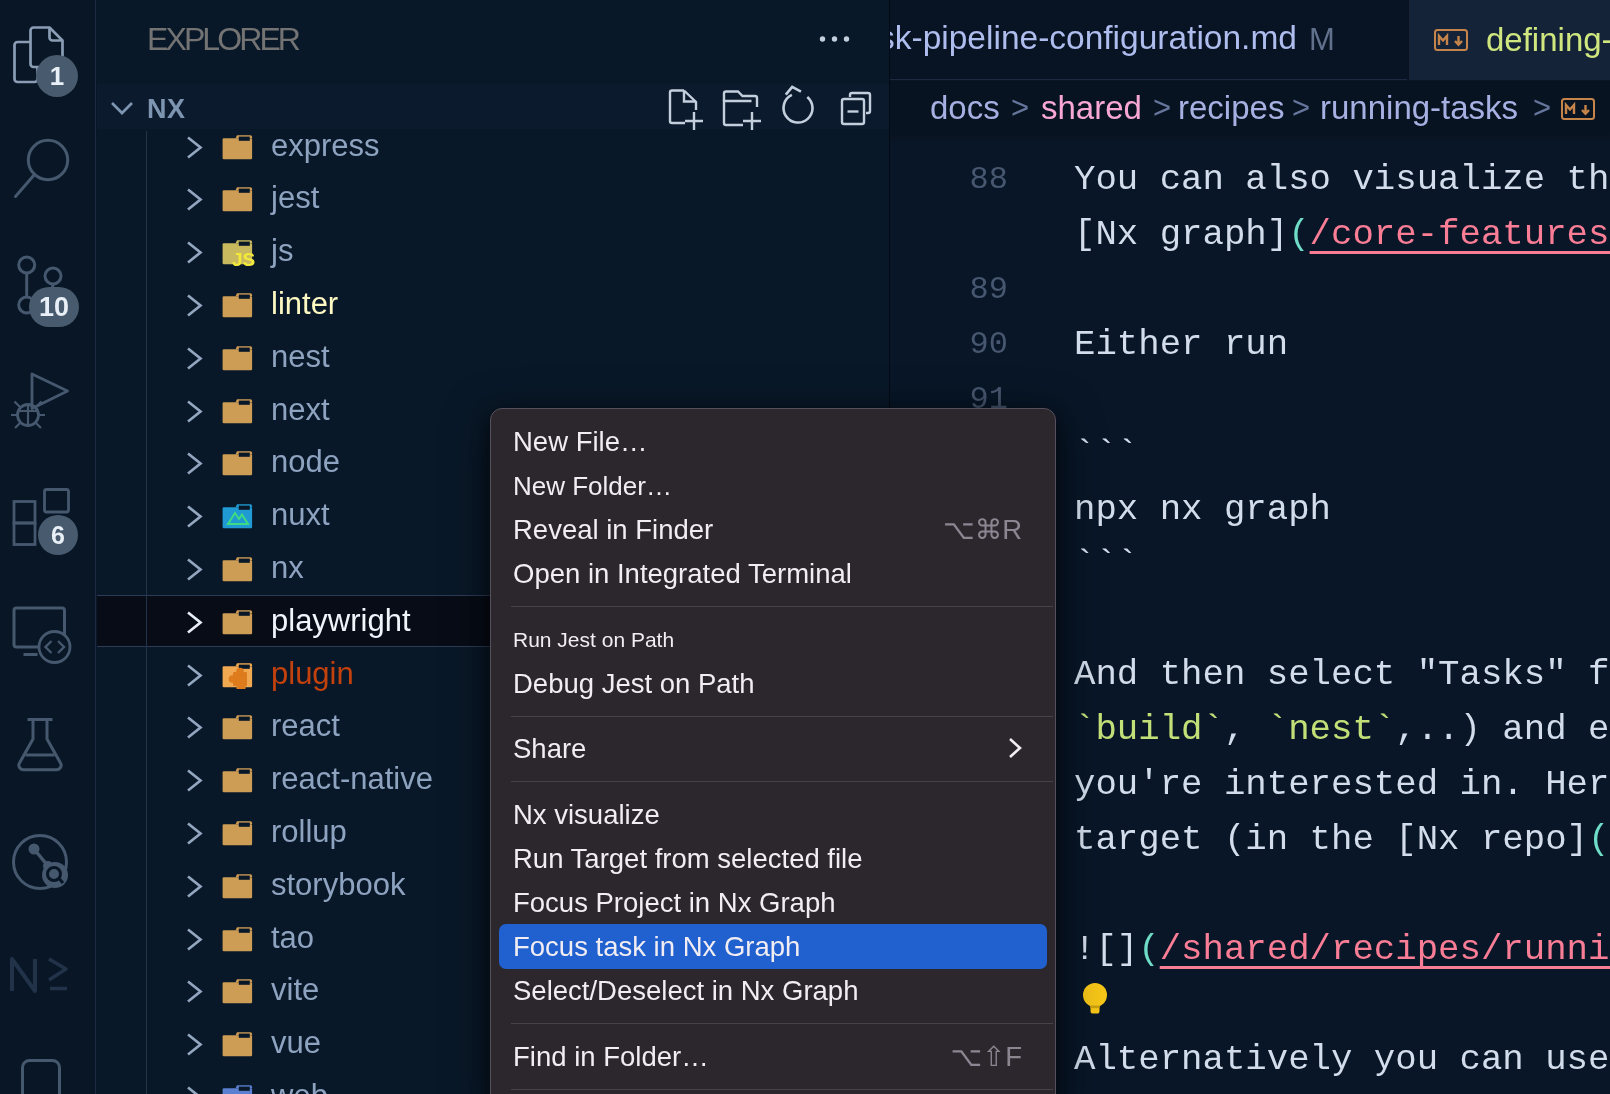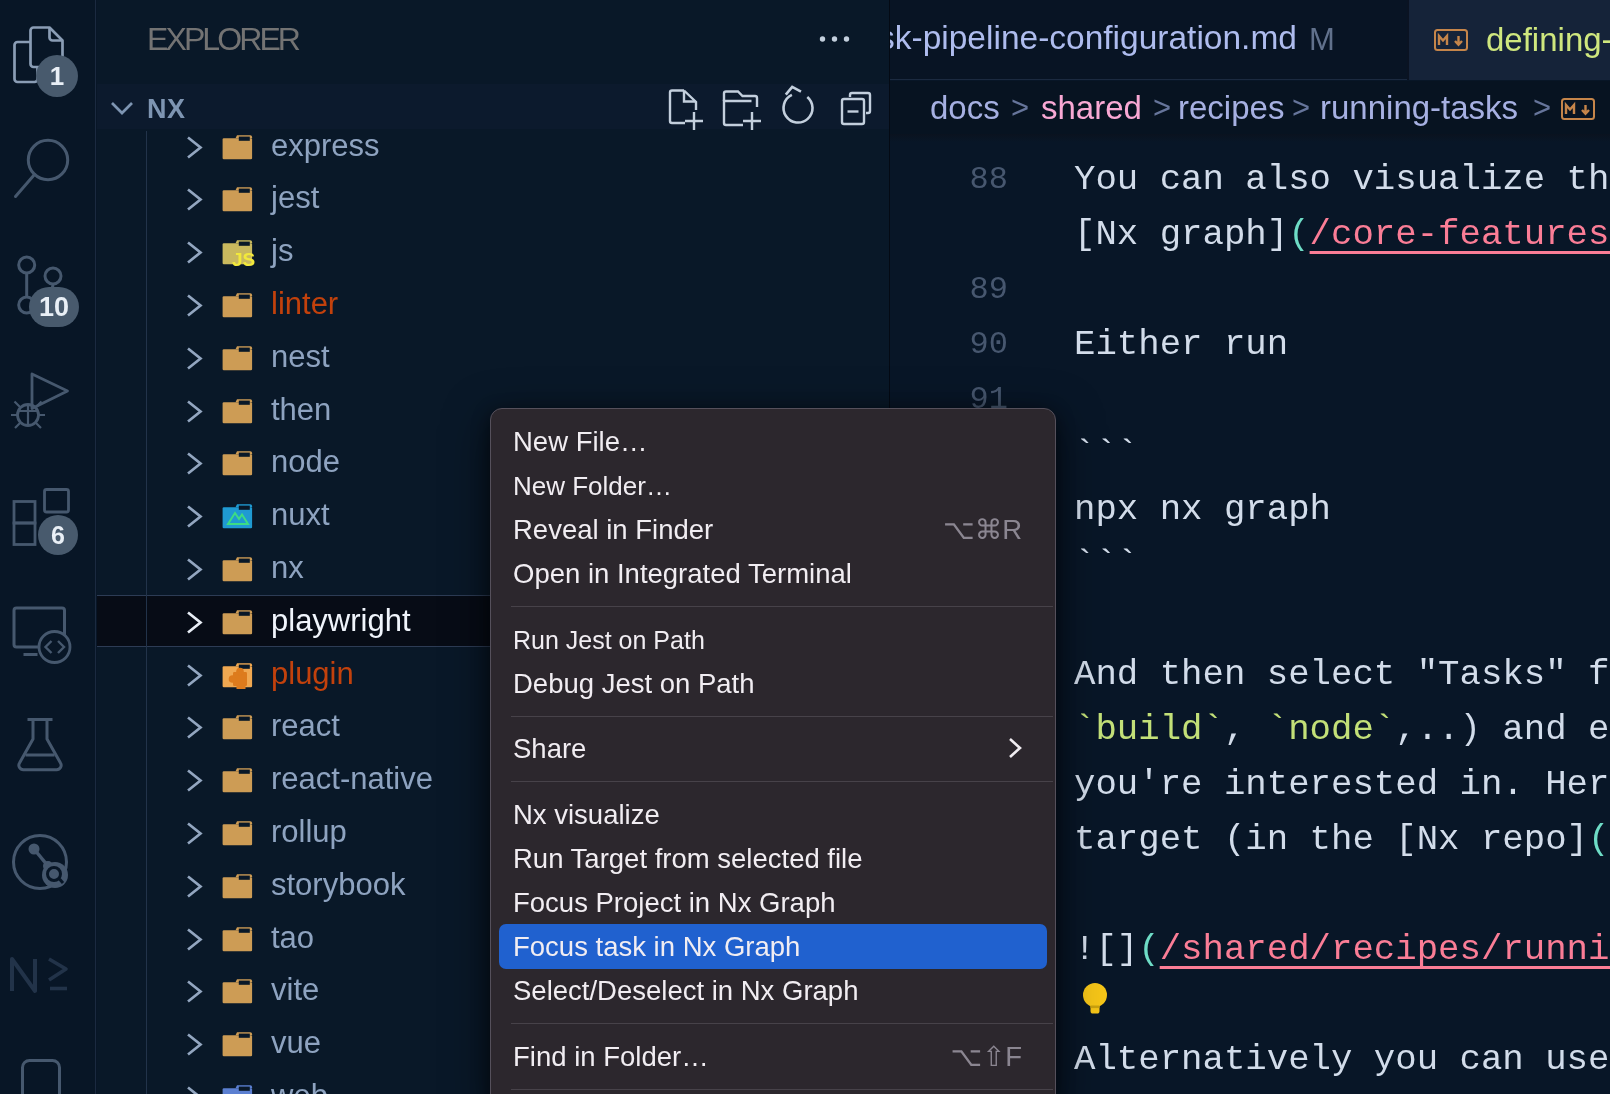--- a/index.html
+++ b/index.html
@@ -116,21 +116,21 @@
   </div>
 <div class="row" style="top:279.4px;">
     <svg class="abs" style="left:88px;top:calc(50% - 13px);" width="19" height="25" viewBox="0 0 19 25">
       <path d="M3 2.5 L15.5 12.5 L3 22.5" stroke="#93a6c0" stroke-width="2.7" fill="none"></path>
     </svg>
     <svg class="abs" style="left:125px;top:calc(50% - 14px);" width="34" height="27" viewBox="0 0 34 27">
       <path d="M13.5 4.2 L15 1.2 H28.3 a1.8 1.8 0 0 1 1.8 1.8 V4.2 Z" fill="#cd9c55"></path>
       <rect x="0.6" y="4.2" width="29.5" height="21" rx="1.2" fill="#cd9c55"></rect>
       <rect x="16.8" y="2.6" width="11" height="4.2" fill="#091828"></rect>
     </svg>
-    <div class="rowlbl" style="color:#c2410c;">linter</div>
+    <div class="rowlbl" style="color:#fef9c3;">linter</div>
   </div>
 <div class="row" style="top:332.2px;">
     <svg class="abs" style="left:88px;top:calc(50% - 13px);" width="19" height="25" viewBox="0 0 19 25">
       <path d="M3 2.5 L15.5 12.5 L3 22.5" stroke="#93a6c0" stroke-width="2.7" fill="none"></path>
     </svg>
     <svg class="abs" style="left:125px;top:calc(50% - 14px);" width="34" height="27" viewBox="0 0 34 27">
       <path d="M13.5 4.2 L15 1.2 H28.3 a1.8 1.8 0 0 1 1.8 1.8 V4.2 Z" fill="#cd9c55"></path>
       <rect x="0.6" y="4.2" width="29.5" height="21" rx="1.2" fill="#cd9c55"></rect>
       <rect x="16.8" y="2.6" width="11" height="4.2" fill="#091828"></rect>
     </svg>
@@ -138,21 +138,21 @@
   </div>
 <div class="row" style="top:385.0px;">
     <svg class="abs" style="left:88px;top:calc(50% - 13px);" width="19" height="25" viewBox="0 0 19 25">
       <path d="M3 2.5 L15.5 12.5 L3 22.5" stroke="#93a6c0" stroke-width="2.7" fill="none"></path>
     </svg>
     <svg class="abs" style="left:125px;top:calc(50% - 14px);" width="34" height="27" viewBox="0 0 34 27">
       <path d="M13.5 4.2 L15 1.2 H28.3 a1.8 1.8 0 0 1 1.8 1.8 V4.2 Z" fill="#cd9c55"></path>
       <rect x="0.6" y="4.2" width="29.5" height="21" rx="1.2" fill="#cd9c55"></rect>
       <rect x="16.8" y="2.6" width="11" height="4.2" fill="#091828"></rect>
     </svg>
-    <div class="rowlbl" style="color:#8ea3c0;">then</div>
+    <div class="rowlbl" style="color:#8ea3c0;">next</div>
   </div>
 <div class="row" style="top:437.8px;">
     <svg class="abs" style="left:88px;top:calc(50% - 13px);" width="19" height="25" viewBox="0 0 19 25">
       <path d="M3 2.5 L15.5 12.5 L3 22.5" stroke="#93a6c0" stroke-width="2.7" fill="none"></path>
     </svg>
     <svg class="abs" style="left:125px;top:calc(50% - 14px);" width="34" height="27" viewBox="0 0 34 27">
       <path d="M13.5 4.2 L15 1.2 H28.3 a1.8 1.8 0 0 1 1.8 1.8 V4.2 Z" fill="#cd9c55"></path>
       <rect x="0.6" y="4.2" width="29.5" height="21" rx="1.2" fill="#cd9c55"></rect>
       <rect x="16.8" y="2.6" width="11" height="4.2" fill="#091828"></rect>
     </svg>
@@ -337,21 +337,21 @@
 <div class="lnum" style="top:371.5px;">91</div>
 <div class="lnum" style="top:426.5px;">92</div>
 <div class="codeline" style="top:426.5px;">```</div>
 <div class="lnum" style="top:481.5px;">93</div>
 <div class="codeline" style="top:481.5px;">npx nx graph</div>
 <div class="lnum" style="top:536.5px;">94</div>
 <div class="codeline" style="top:536.5px;">```</div>
 <div class="lnum" style="top:591.5px;">95</div>
 <div class="lnum" style="top:646.5px;">96</div>
 <div class="codeline" style="top:646.5px;">And then select "Tasks" from the d</div>
-<div class="codeline" style="top:701.5px;"><span style="color:#c3e078;margin-top:40px;">`build`</span>, <span style="color:#c3e078;">`node`</span>,..) and explore the</div>
+<div class="codeline" style="top:701.5px;"><span style="color:#c3e078;margin-top:40px;">`build`</span>, <span style="color:#c3e078;">`nest`</span>,..) and explore the</div>
 <div class="codeline" style="top:756.5px;">you're interested in. Here's an ex</div>
 <div class="codeline" style="top:811.5px;">target (in the [Nx repo]<span style="color:#6edcc6;">(</span></div>
 <div class="lnum" style="top:866.5px;">97</div>
 <div class="lnum" style="top:921.5px;">98</div>
 <div class="codeline" style="top:921.5px;">![]<span style="color:#6edcc6;">(</span><span style="color:#fa7d96;text-decoration:underline;text-underline-offset:7px;text-decoration-skip-ink:none;text-decoration-thickness:2.5px;">/shared/recipes/running-tasks/</span></div>
 <svg class="abs" style="left:1078px;top:981px;" width="34" height="40" viewBox="0 0 34 40">
     <circle cx="17" cy="14" r="12" fill="#f5c518"></circle>
     <path d="M12.5 23 h9 v7 q0 2.6 -2.6 2.6 h-3.8 q-2.6 0 -2.6 -2.6 z" fill="#f5c518"></path>
     <rect x="12.5" y="24.5" width="9" height="2.6" fill="#caa10e"></rect>
   </svg>
@@ -359,21 +359,21 @@
 <div class="lnum" style="top:1031.5px;">100</div>
 <div class="codeline" style="top:1031.5px;">Alternatively you can use the</div>
 <div class="abs" style="left:490px;top:408px;width:566px;height:700px;background:#2c272d;
  border:1.5px solid #55505b;border-radius:12px;box-shadow:0 12px 45px rgba(0,0,0,0.55), 0 4px 18px rgba(0,0,0,0.45);"></div>
 <div class="abs" style="left:513px;top:420px;height:44px;display:flex;align-items:center;font-size:27.5px;color:#f1edf2;white-space:pre;">New File…</div>
 <div class="abs" style="left:513px;top:464px;height:44px;display:flex;align-items:center;font-size:26px;color:#f1edf2;white-space:pre;">New Folder…</div>
 <div class="abs" style="left:513px;top:508px;height:44px;display:flex;align-items:center;font-size:27.5px;color:#f1edf2;white-space:pre;">Reveal in Finder</div>
 <div class="abs" style="top:507px;right:588px;height:44px;display:flex;align-items:center;font-size:27.5px;color:#8b8691;">⌥⌘R</div>
 <div class="abs" style="left:513px;top:552px;height:44px;display:flex;align-items:center;font-size:27.5px;color:#f1edf2;white-space:pre;">Open in Integrated Terminal</div>
 <div class="abs" style="left:511px;top:606px;width:542px;height:1px;background:#474249;"></div>
-<div class="abs" style="left:513px;top:618px;height:44px;display:flex;align-items:center;font-size:25px;color:#f1edf2;white-space:pre;">Run Jest on Path</div>
+<div class="abs" style="left:513px;top:618px;height:44px;display:flex;align-items:center;font-size:21px;color:#f1edf2;white-space:pre;">Run Jest on Path</div>
 <div class="abs" style="left:513px;top:662px;height:44px;display:flex;align-items:center;font-size:27.5px;color:#f1edf2;white-space:pre;">Debug Jest on Path</div>
 <div class="abs" style="left:511px;top:716px;width:542px;height:1px;background:#474249;"></div>
 <div class="abs" style="left:513px;top:727px;height:44px;display:flex;align-items:center;font-size:27.5px;color:#f1edf2;white-space:pre;">Share</div>
 <svg class="abs" style="left:1006px;top:736px;" width="18" height="24" viewBox="0 0 18 24">
     <path d="M4 3 L14 12 L4 21" stroke="#f1edf2" stroke-width="2.6" fill="none"></path>
   </svg>
 <div class="abs" style="left:511px;top:781px;width:542px;height:1px;background:#474249;"></div>
 <div class="abs" style="left:513px;top:793px;height:44px;display:flex;align-items:center;font-size:27.5px;color:#f1edf2;white-space:pre;">Nx visualize</div>
 <div class="abs" style="left:513px;top:837px;height:44px;display:flex;align-items:center;font-size:27.5px;color:#f1edf2;white-space:pre;">Run Target from selected file</div>
 <div class="abs" style="left:513px;top:881px;height:44px;display:flex;align-items:center;font-size:27.5px;color:#f1edf2;white-space:pre;">Focus Project in Nx Graph</div>

